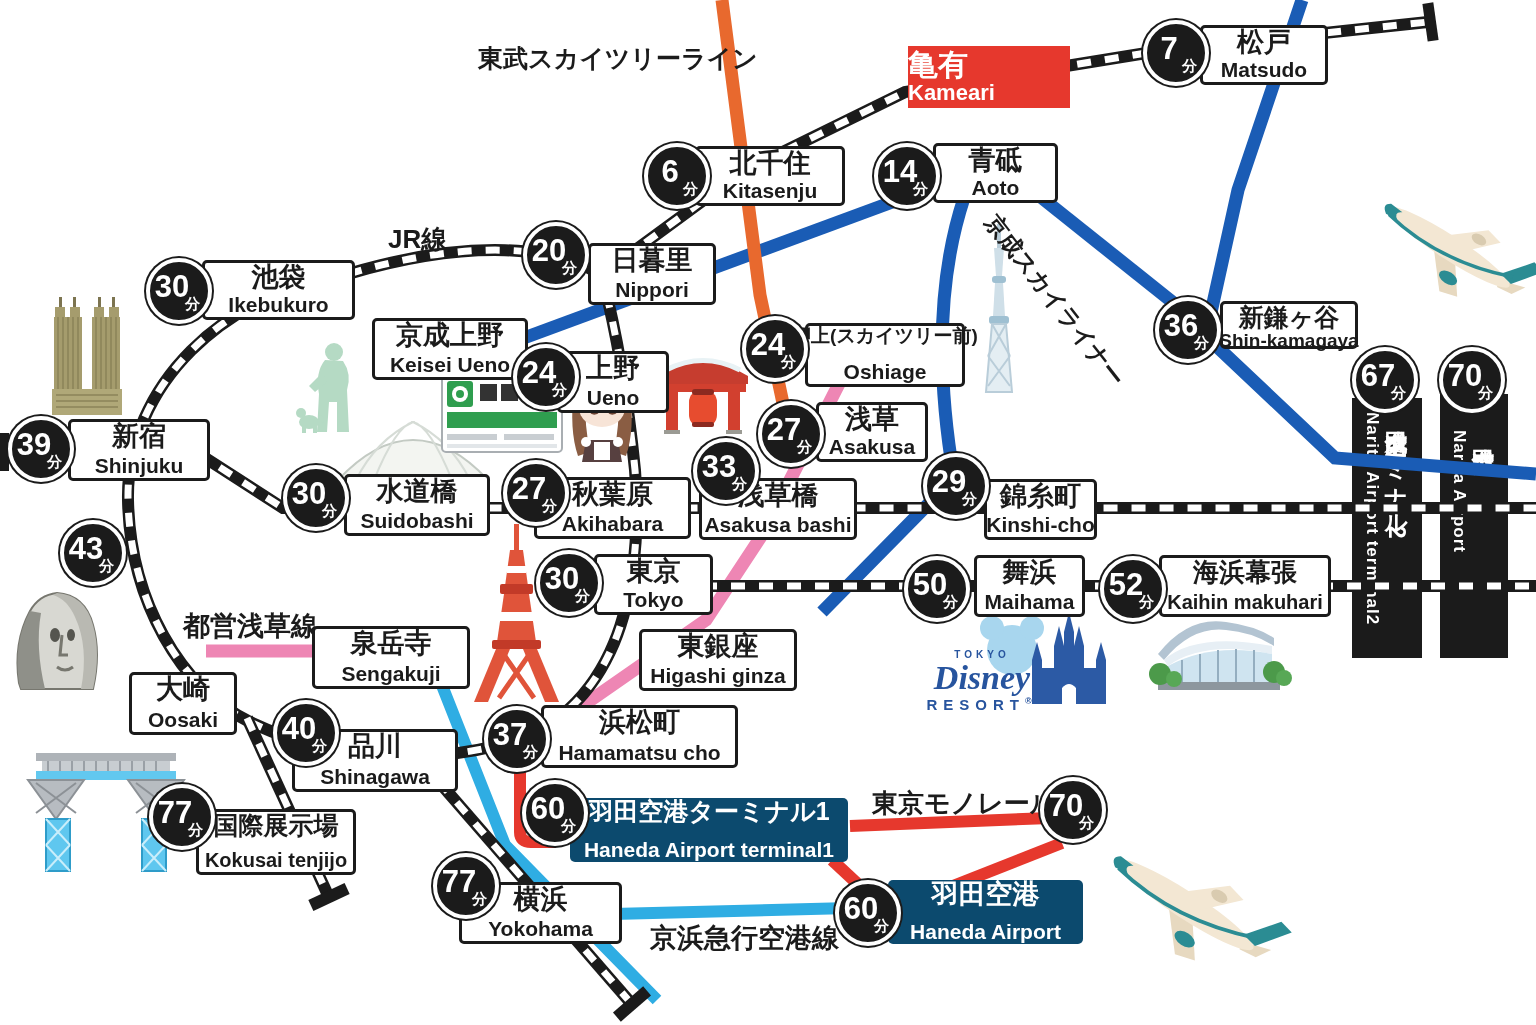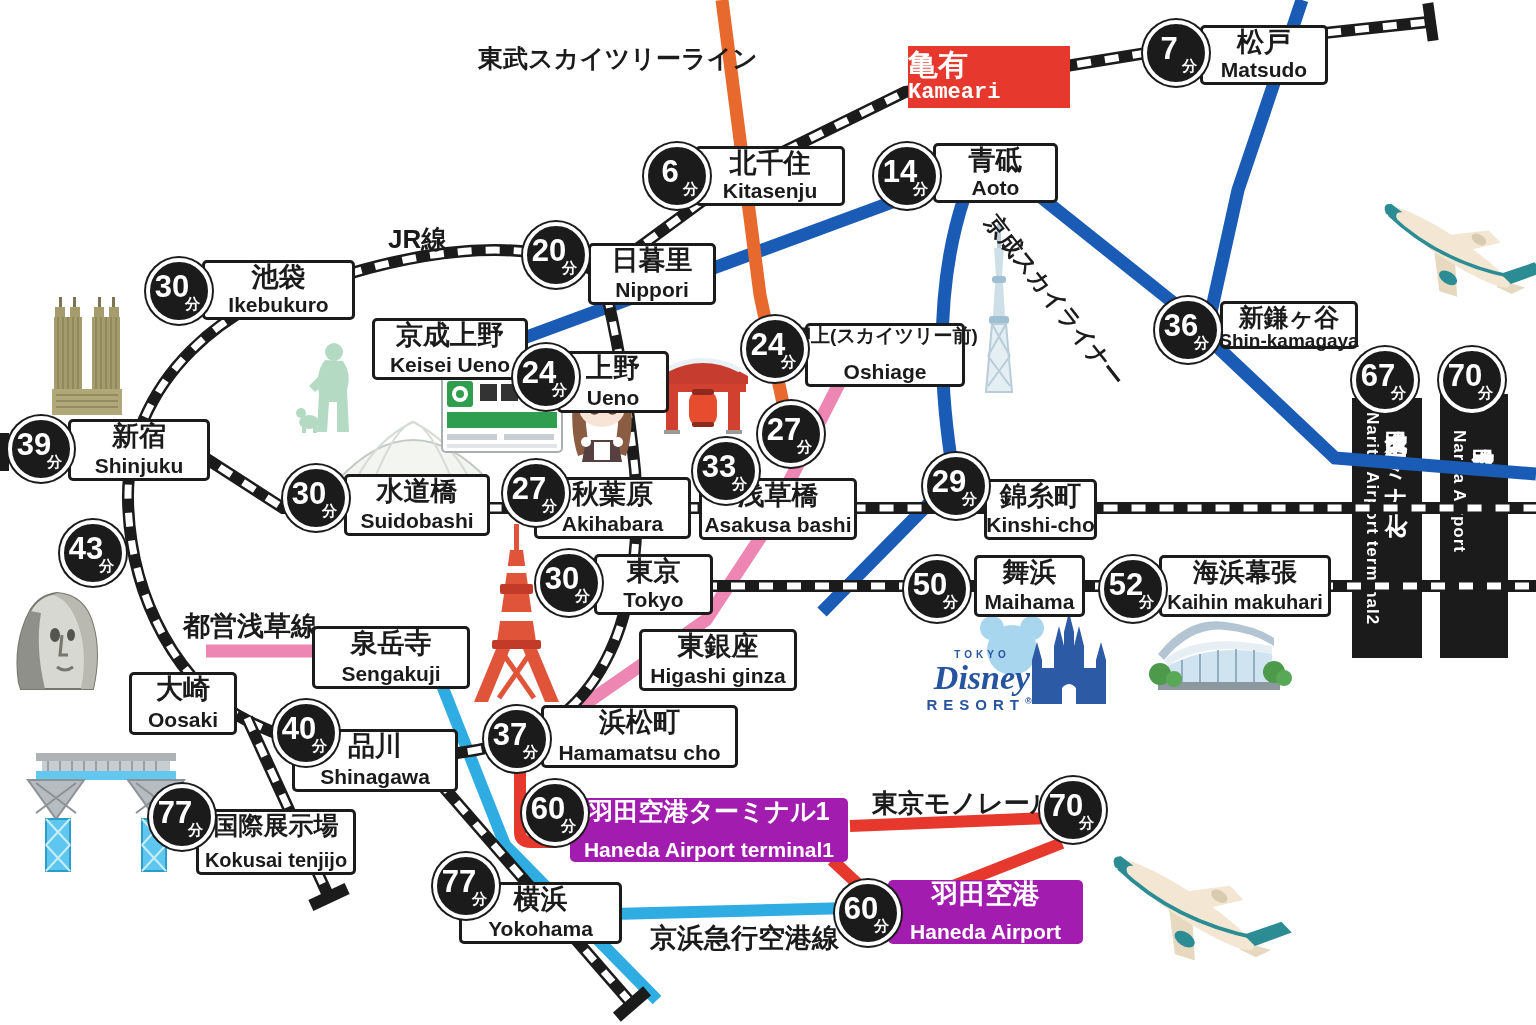--- a/index.html
+++ b/index.html
@@ -8,27 +8,27 @@
   svg.rails{position:absolute;left:0;top:0;z-index:1;}
   
   .rb{fill:none;stroke:#1b1b1b;stroke-width:12;}
   .rw{fill:none;stroke:#fff;stroke-width:7;stroke-dasharray:14 14;}
   
   .st{position:absolute;background:#fff;border:3px solid #1b1b1b;border-radius:5px;
       display:flex;flex-direction:column;justify-content:space-between;align-items:center;
       text-align:center;z-index:3;box-sizing:border-box;line-height:1.08;white-space:nowrap;}
   .st .jp{font-weight:bold;font-size:27px;color:#1b1b1b;}
   .st .en{font-weight:bold;font-size:21px;color:#1b1b1b;}
-  .st.dark{background:#a21caf;border:none;}
+  .st.dark{background:#0c4a6e;border:none;}
   .st.dark .jp,.st.dark .en{color:#fff;}
   
   .origin{position:absolute;background:#e6382d;color:#fff;display:flex;flex-direction:column;
       justify-content:center;z-index:3;line-height:1.1;}
   .origin .jp{font-weight:bold;font-size:30px;}
-  .origin .en{font-weight:bold;font-size:22px;font-family:Liberation Mono, monospace;}
+  .origin .en{font-weight:bold;font-size:22px;}
   
   .tc{position:absolute;width:66px;height:66px;box-sizing:border-box;border-radius:50%;
       background:#1b1b1b;border:4px solid #fff;box-shadow:0 0 0 2px #1b1b1b;z-index:4;color:#fff;}
   .tc .n{position:absolute;left:-3px;right:11px;top:9px;text-align:center;
       font-size:31px;font-weight:bold;line-height:1;}
   .tc .m{position:absolute;right:8px;bottom:6px;font-size:15px;font-weight:bold;}
   
   .vbar{position:absolute;background:#1b1b1b;z-index:0;display:flex;flex-direction:row;
       justify-content:center;color:#fff;box-sizing:border-box;padding-top:14px;}
   .vbar .ven{writing-mode:vertical-rl;font-weight:bold;font-size:17px;letter-spacing:1px;}
@@ -348,20 +348,24 @@
     <span class="en">Oshiage</span>
   </div>
   <div class="st" style="left:1220px;top:301px;width:138px;height:48px">
     <span class="jp" style="font-size:25px">新鎌ヶ谷</span>
     <span class="en" style="font-size:19px">Shin-kamagaya</span>
   </div>
   <div class="st" style="left:68px;top:419px;width:142px;height:62px">
     <span class="jp">新宿</span>
     <span class="en">Shinjuku</span>
   </div>
+  <div class="st" style="left:816px;top:402px;width:112px;height:60px">
+    <span class="jp">浅草</span>
+    <span class="en">Asakusa</span>
+  </div>
   <div class="st" style="left:344px;top:474px;width:146px;height:62px">
     <span class="jp">水道橋</span>
     <span class="en">Suidobashi</span>
   </div>
   <div class="st" style="left:534px;top:477px;width:157px;height:62px">
     <span class="jp">秋葉原</span>
     <span class="en">Akihabara</span>
   </div>
   <div class="st" style="left:699px;top:478px;width:158px;height:62px">
     <span class="jp">浅草橋</span>

